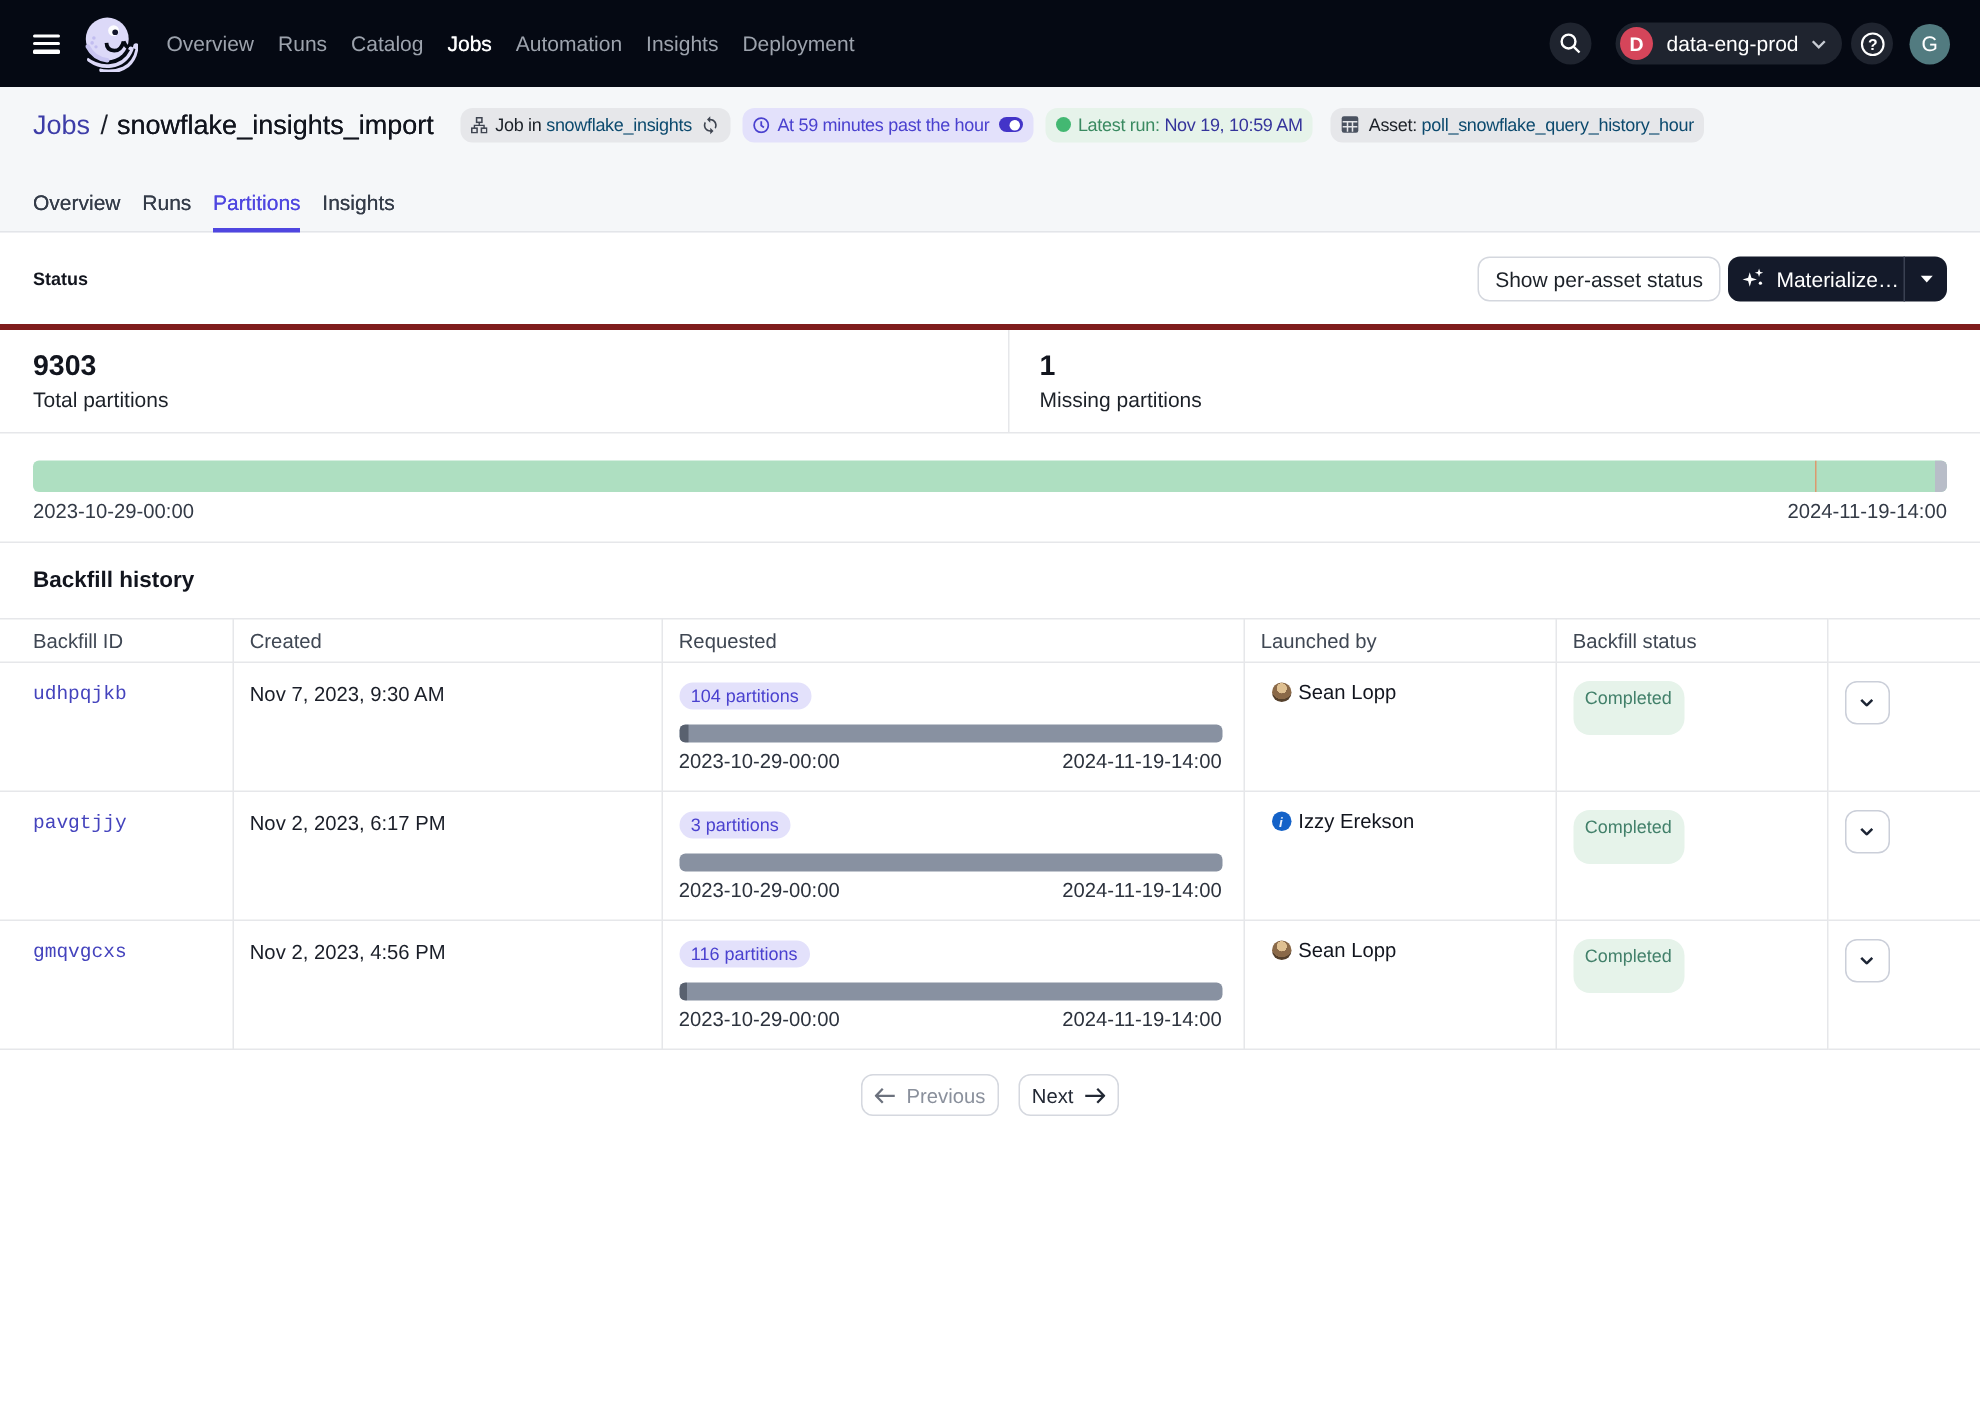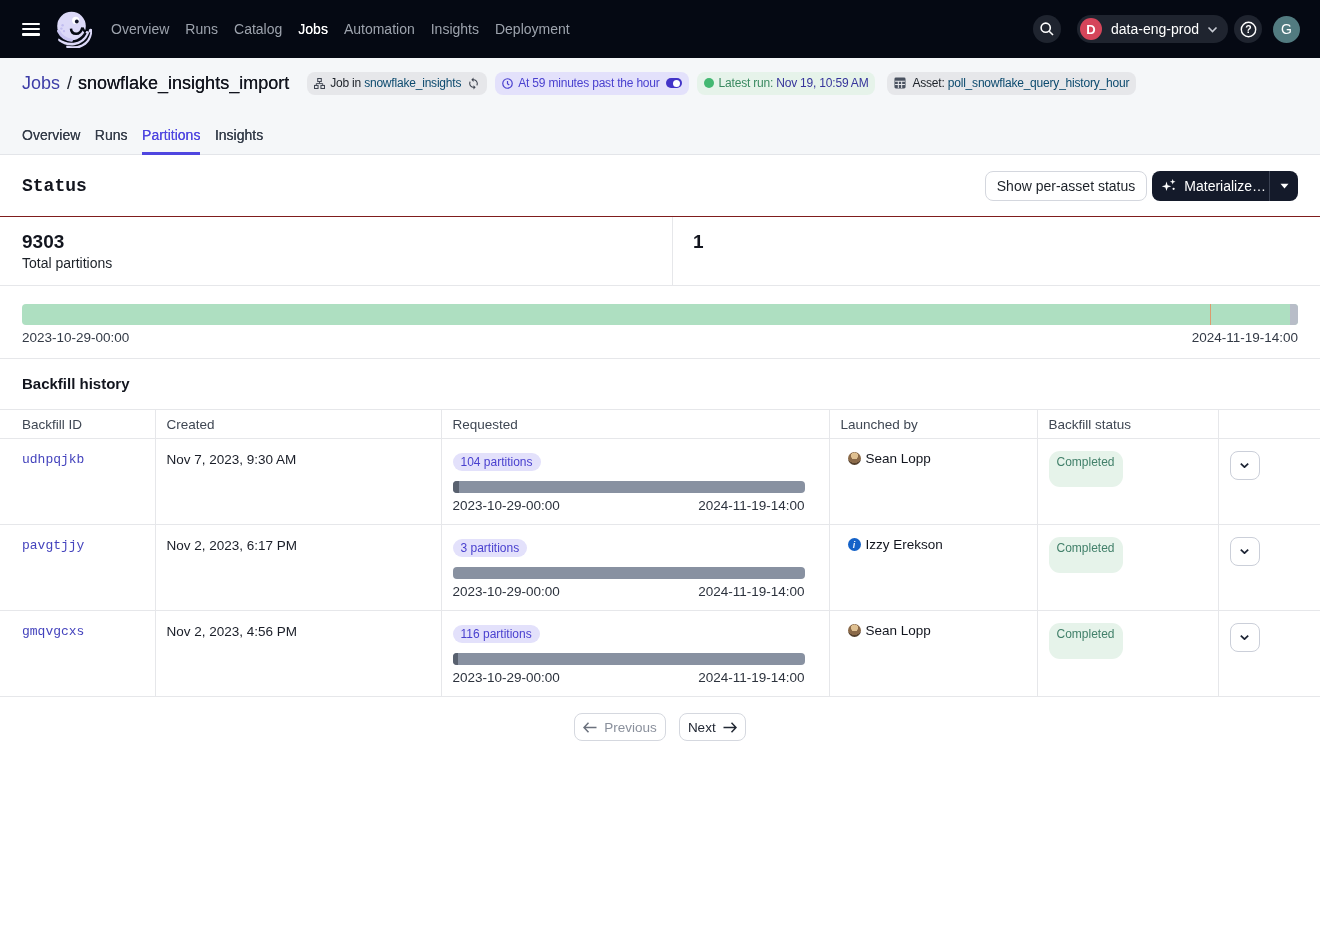--- a/index.html
+++ b/index.html
@@ -32,50 +32,50 @@
 .chip a { text-decoration:none; }
 .linkblue { color:#0c4a6e; }
 .toggle { width:16px; height:10px; background:#4334c8; border-radius:5px; position:relative; margin-left:6px; }
 .toggle::after { content:""; position:absolute; right:1.5px; top:1.5px; width:7px; height:7px; border-radius:50%; background:#fff; }
 .gdot { width:10px; height:10px; border-radius:50%; background:#43b872; margin-right:5px; }
 .tabs { display:flex; gap:14.5px; padding:0 22px; position:absolute; bottom:-1px; }
 .tab { font-size:14px; color:#343c49; padding-bottom:12px; line-height:16px; text-shadow:0 0 0.3px #343c49; }
 .tab.active { color:#4f46e0; border-bottom:3px solid #4f46e0; padding-bottom:9px; text-shadow:0 0 0.3px #4f46e0; }
 
 .statusrow { display:flex; align-items:center; padding:0 22px; height:61px; }
-.statusrow .lbl { font-size:18px; font-weight:bold; color:#12151e;font-family:Liberation Mono, monospace; }
+.statusrow .lbl { font-size:12px; font-weight:bold; color:#12151e; }
 .btn { height:30px; border:1px solid #d4d7de; border-radius:8px; background:#fff; font-size:14px; color:#1c2128; display:inline-flex; align-items:center; padding:0 11px; font-family:"Liberation Sans", sans-serif; }
 .mat { margin-left:5px; display:flex; height:30px; background:#141a2a; border-radius:8px; color:#fff; align-items:center; }
 .mat .main { display:flex; align-items:center; padding:0 3px 0 9px; font-size:14px; }
 .mat .sep { width:1px; height:30px; background:#3a4152; }
 .mat .dd { width:28px; display:flex; align-items:center; justify-content:center; height:30px; }
 .statusrow .right { margin-left:auto; display:flex; align-items:center; }
 
-.stats { border-top:1px solid #7f1d1d; border-bottom:1px solid #e6e7ea; display:flex;gap:24px; }
+.stats { border-top:4px solid #7f1d1d; border-bottom:1px solid #e6e7ea; display:flex;gap:24px; }
 .statcell { padding:15px 22px 15px 22px; width:660px; }
 .statcell + .statcell { border-left:1px solid #e6e7ea; padding-left:20px; }
 .statcell .num { font-size:19px; font-weight:bold; color:#12151e; line-height:19px; }
 .statcell .sub { font-size:14px; color:#1c2128; margin-top:5px; line-height:14px; }
 
 .bigbar { margin:18px 22px 0 22px; height:21px; border-radius:4px; background:#aedfc1; position:relative; overflow:hidden; }
 .bigbar .marker { position:absolute; left:1188px; top:0; width:1px; height:100%; background:#dc9a6e; }
 .bigbar .miss { position:absolute; right:0; top:0; width:8px; height:100%; background:#b8bdc8; }
 .barlabels { display:flex; justify-content:space-between; margin:7px 22px 0 22px; font-size:13.5px; color:#333a46; line-height:11px; }
 
 .bhhead { border-top:1px solid #e6e7ea; margin-top:15px; padding:17px 22px 18px; font-size:15px; font-weight:bold; color:#12151e; line-height:15px; }
 table.bf { width:100%; border-collapse:collapse; table-layout:fixed; }
 table.bf col.c1{width:155px;} table.bf col.c2{width:286px;} table.bf col.c3{width:388px;} table.bf col.c4{width:208px;} table.bf col.c5{width:181px;} table.bf col.c6{width:auto;}
 table.bf th { font-size:13.5px; font-weight:normal; color:#3f4753; text-align:left; padding:0 11px; border:1px solid #e6e7ea; border-left:none; height:29px; }
 table.bf th:first-child { padding-left:22px;margin-left:26px; }
 table.bf th:last-child, table.bf td:last-child { border-right:none; }
 table.bf td { border:1px solid #e6e7ea; border-left:none; vertical-align:top; padding:0; height:86px; }
 table.bf td + td { padding-left:11px; }
 .idlink { font-family:"Liberation Mono", monospace; font-size:13px; color:#4443bd; padding:14px 0 0 22px; line-height:14px; }
 .created { font-size:13.5px; color:#1a1e28; padding:14px 0 0 0; line-height:14px; }
-.reqcell { padding:13px 24px 0 0; }
+.reqcell { padding:13px 14px 0 0; }
 .pchip { display:inline-block; background:#e3e1fb; color:#4a41cf; font-size:12px; border-radius:9px; height:18px; line-height:18px; padding:0 8px; }
 .minibar { margin-top:10px; height:12px; border-radius:4px; background:#8891a1; position:relative; overflow:hidden; }
 .minibar .dk { position:absolute; left:0; top:0; height:100%; background:#59616f; }
 .minidates { display:flex; justify-content:space-between; font-size:13.5px; color:#2c323d; margin-top:7px; line-height:11px; }
 .launch { display:flex; align-items:center; padding-top:12px; }
 .launch .name { font-size:13.5px; color:#12151e; margin-left:5px; }
 .seanav { width:13px; height:13px; border-radius:50%; background:radial-gradient(circle at 50% 30%, #dfc091 0 30%, #8a6948 31% 64%, #54402c 65%); margin-left:7px; }
 .izzyav { width:13px; height:13px; border-radius:50%; background:#1462c8; color:#eaf1fc; font-size:9px; display:flex; align-items:center; justify-content:center; font-style:italic; font-weight:bold; margin-left:7px; }
 .donechip { display:inline-block; background:#e6f3ea; color:#42806a; font-size:12px; border-radius:11px; height:36px; line-height:22px; padding:0 8px; margin-top:12px; margin-left:0; }
 .rowbtn { width:30px; height:29px; border:1px solid #cbcfd9; border-radius:8px; background:#fff; display:flex; align-items:center; justify-content:center; margin-top:12px; }
@@ -207,20 +207,21 @@
   </div>
 </div>
 
 <div class="stats">
   <div class="statcell">
       <div class="num">9303</div>
       <div class="sub">Total partitions</div>
     </div>
   <div class="statcell">
       <div class="num">1</div>
+      <div class="sub">Missing partitions</div>
     </div>
 </div>
 <div class="bigbar">
     <div class="marker"></div>
     <div class="miss"></div>
   </div>
 <div class="barlabels">
     <span>2023-10-29-00:00</span>
     <span>2024-11-19-14:00</span>
   </div>

